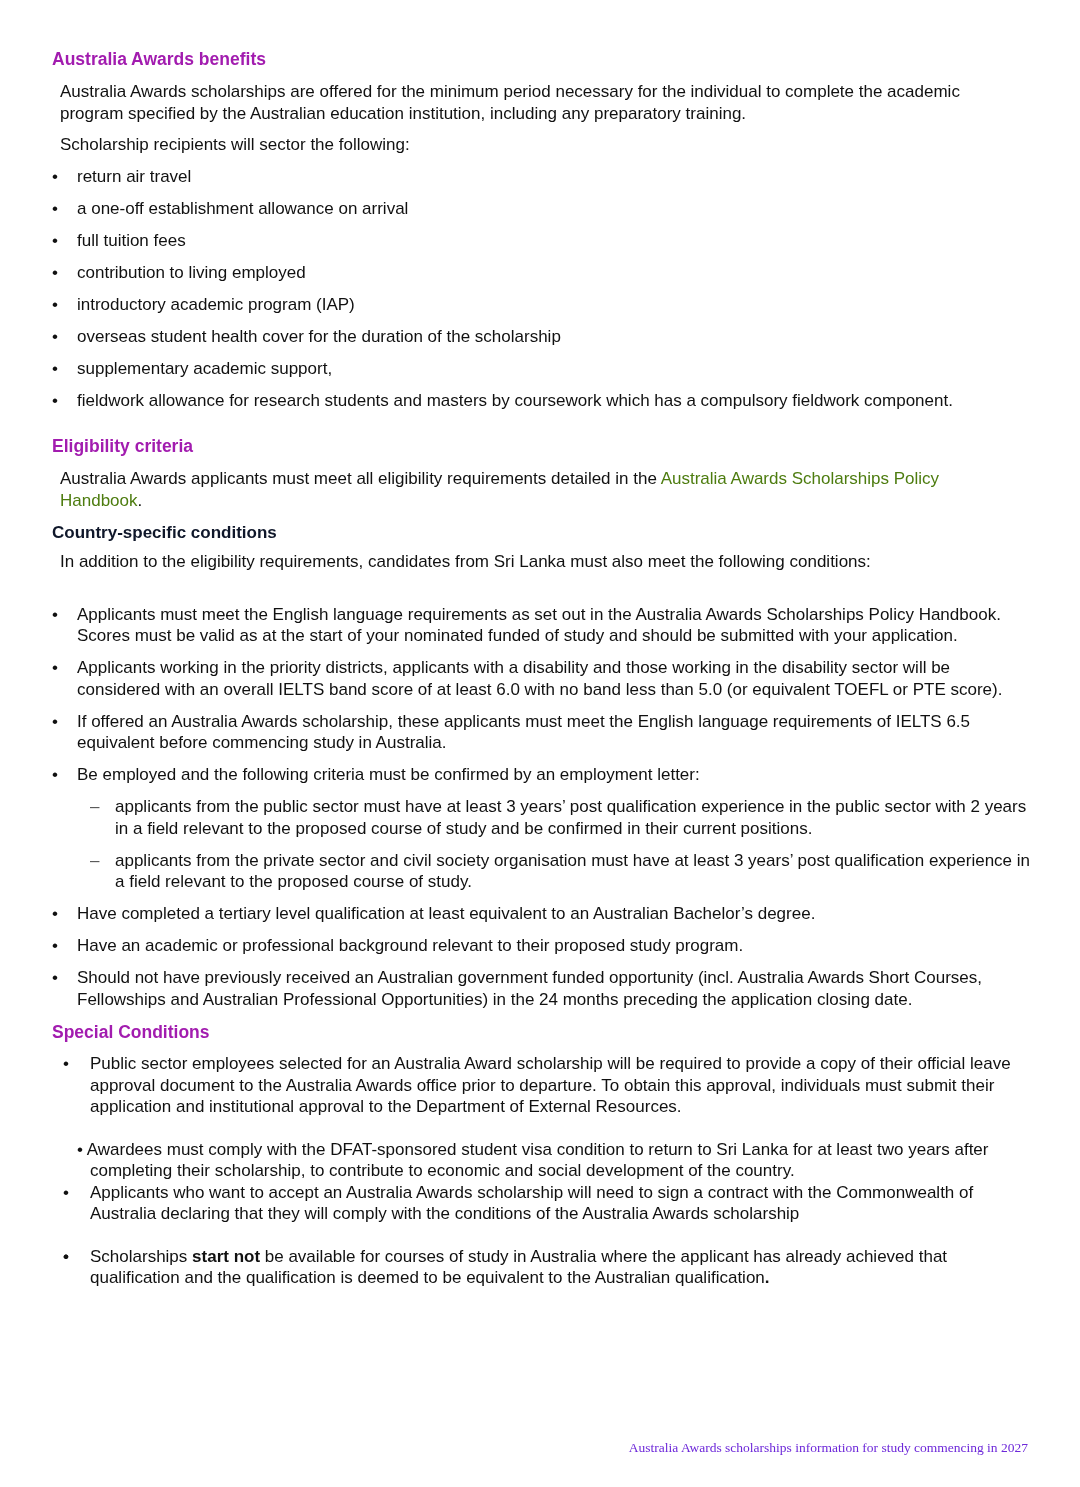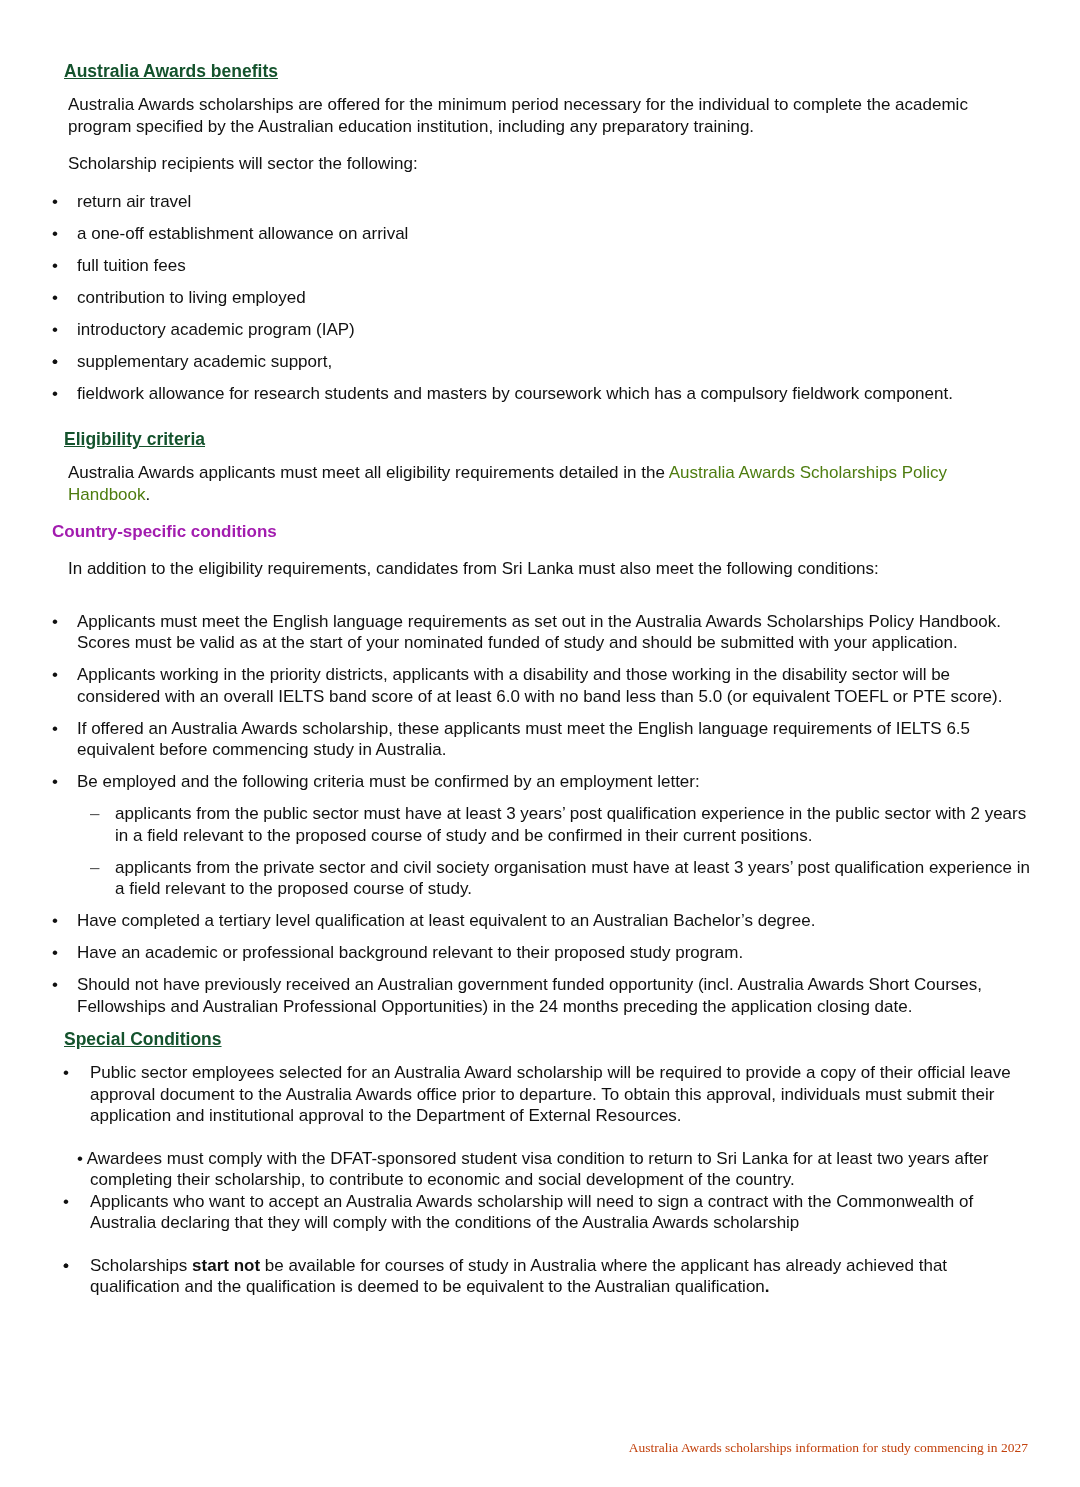--- a/index.html
+++ b/index.html
@@ -1,47 +1,47 @@
 <!DOCTYPE html>
 <html><head>
   <meta charset="utf-8">
   <style>
     html, body { margin: 0; padding: 0; background: #ffffff; }
     body { width: 1080px; height: 1487px; position: relative; overflow: hidden;
       font-family: "Liberation Sans", sans-serif; color: #111111; font-size: 17px; }
     .page { position: absolute; left: 52px; top: 48px; width: 980px; }
-    h2 { font-size: 17.5px; font-weight: bold; color: #14532d; margin: 12px; line-height: 22px; text-decoration: underline; }
-    h3 { font-size: 17px; font-weight: bold; color: #a21caf; margin: 0; line-height: 21px; }
-    p { margin: 16px; line-height: 21.5px; }
+    h2 { font-size: 17.5px; font-weight: bold; color: #a21caf; margin: 0; line-height: 22px; }
+    h3 { font-size: 17px; font-weight: bold; color: #0f172a; margin: 0; line-height: 21px; }
+    p { margin: 8px; line-height: 21.5px; }
     a.link { color: #4d7c0f; text-decoration: none; }
     ul { list-style: none; margin: 0; padding: 0; }
     .bul { position: relative; padding-left: 25px; line-height: 21.5px; }
     .bul .dot { position: absolute; left: 0; top: 0; }
     .sub { position: relative; padding-left: 63px; line-height: 21.5px; }
     .sub .dash { position: absolute; left: 38px; top: 0; color: #555; }
     .sp { position: relative; padding-left: 38px; line-height: 21.5px; }
     .sp .dot { position: absolute; left: 11px; top: 0; }
     .sp2 { position: relative; padding-left: 38px; text-indent: -13px; line-height: 21.5px; }
     .footer { position: absolute; right: 52px; top: 1440px; font-family: "Liberation Serif", serif;
-      font-size: 13.5px; color: #c2410c; }
+      font-size: 13.5px; color: #6d28d9; }
   </style>
 </head>
 <body>
 
 <div class="page">
   <h2>Australia Awards benefits</h2>
   <p style="margin-top:11px">Australia Awards scholarships are offered for the minimum period necessary for the individual to complete the academic program specified by the Australian education institution, including any preparatory training.</p>
   <p style="margin-top:10px">Scholarship recipients will sector the following:</p>
   <ul style="margin-top:10px">
     <li class="bul" style="margin-bottom:10.5px"><span class="dot">•</span><span>return air travel</span></li>
     <li class="bul" style="margin-bottom:10.5px"><span class="dot">•</span><span>a one-off establishment allowance on arrival</span></li>
     <li class="bul" style="margin-bottom:10.5px"><span class="dot">•</span><span>full tuition fees</span></li>
     <li class="bul" style="margin-bottom:10.5px"><span class="dot">•</span><span>contribution to living employed</span></li>
     <li class="bul" style="margin-bottom:10.5px"><span class="dot">•</span><span>introductory academic program (IAP)</span></li>
-    <li class="bul" style="margin-bottom:10.5px"><span class="dot">•</span></li>
+    <li class="bul" style="margin-bottom:10.5px"><span class="dot">•</span><span>overseas student health cover for the duration of the scholarship</span></li>
     <li class="bul" style="margin-bottom:10.5px"><span class="dot">•</span><span>supplementary academic support,</span></li>
     <li class="bul"><span class="dot">•</span><span>fieldwork allowance for research students and masters by coursework which has a compulsory fieldwork component.</span></li>
   </ul>
 
   <h2 style="margin-top:24px">Eligibility criteria</h2>
   <p style="margin-top:11px"><span>Australia Awards applicants must meet all eligibility requirements detailed in the </span><a class="link" href="#">Australia Awards Scholarships Policy Handbook</a><span>.</span></p>
 
   <h3 style="margin-top:11px">Country-specific conditions</h3>
   <p>In addition to the eligibility requirements, candidates from Sri Lanka must also meet the following conditions:</p>
 

